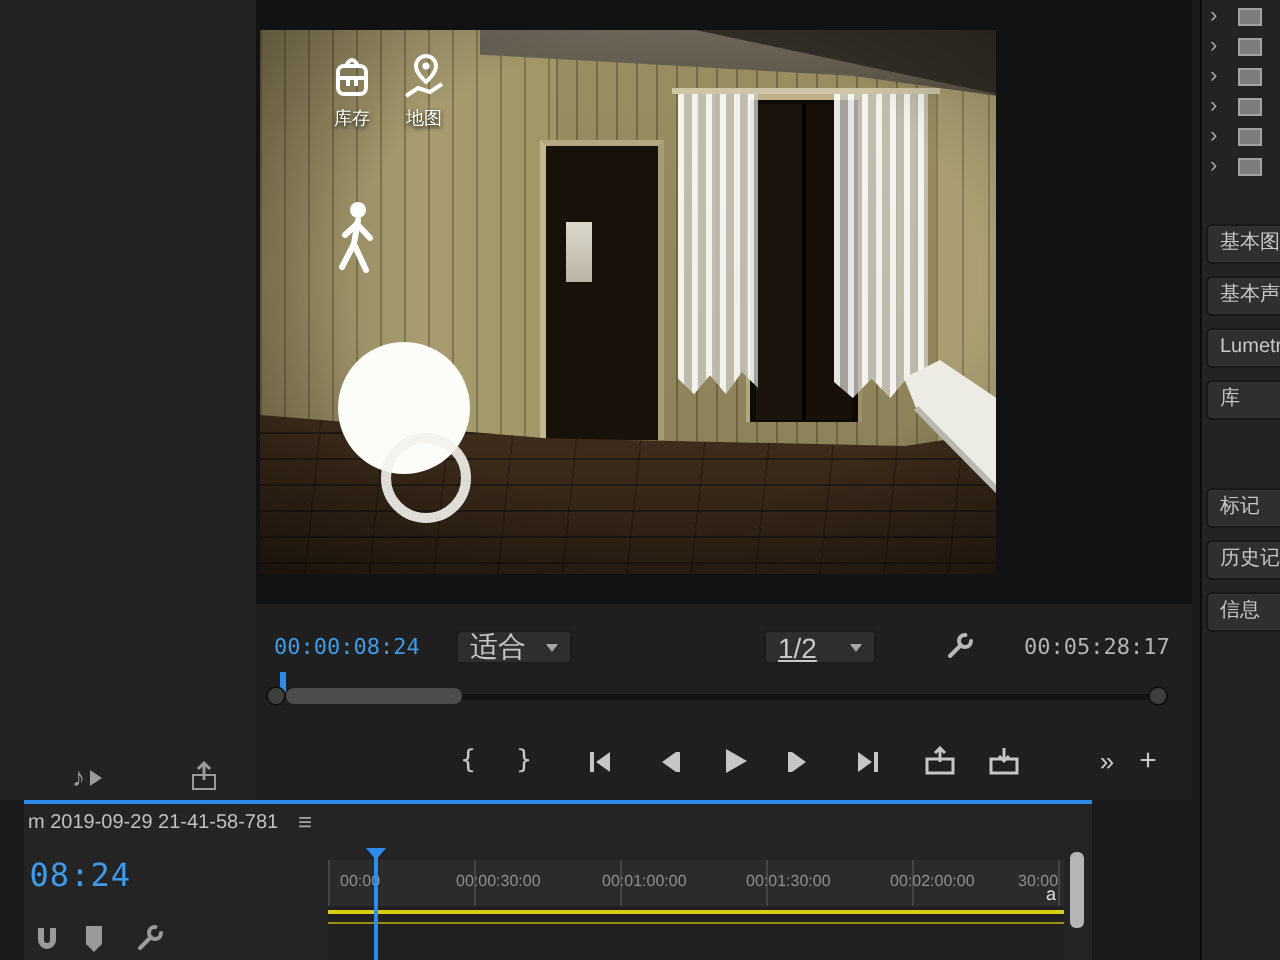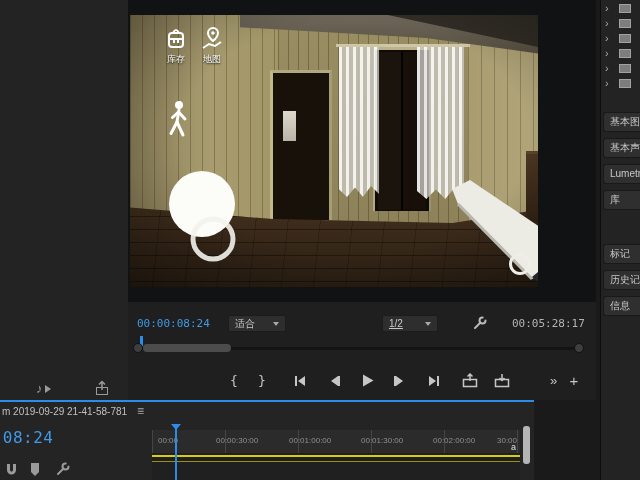--- a/index.html
+++ b/index.html
@@ -12,21 +12,21 @@
   .left-panel { position:absolute; left:0; top:0; width:128px; height:400px; background:#232323; }
   .lpi { position:absolute; color:#9a9a9a; font-size:13px; line-height:14px; cursor:pointer; }
   .lpi1 { left:36px; top:382px; }
   .lpi1 .tri { display:inline-block; width:0; height:0; border-left:6px solid #9a9a9a;
                border-top:4px solid transparent; border-bottom:4px solid transparent; margin-left:2px; }
   .lpi2 { left:94px; top:380px; }
 
   
   .center { position:absolute; left:128px; top:0; width:468px; height:400px; background:#1f1f1f; }
   .monitor-bg { position:absolute; left:0; top:0; width:468px; height:302px; background:#111214; }
-  .video { position:absolute; left:2px; top:15px; width:408px; height:272px; background:#0b0a08; overflow:hidden; cursor:default; }
+  .video { position:absolute; left:2px; top:15px; width:368px; height:272px; background:#0b0a08; overflow:hidden; cursor:default; }
 
   
   .wall-left  { position:absolute; left:0; top:0; width:148px; height:212px; z-index:1;
     background:repeating-linear-gradient(90deg, rgba(40,28,8,.28) 0 1px, rgba(0,0,0,0) 1px 12px),
                linear-gradient(90deg,#8a7e58,#a89c70 55%,#a19666); }
   .wall-back  { position:absolute; left:148px; top:0; width:190px; height:216px; z-index:1;
     background:repeating-linear-gradient(90deg, rgba(40,28,8,.3) 0 1px, rgba(0,0,0,0) 1px 10px),
                linear-gradient(180deg,#9a8f63,#8c8158); }
   .wall-right { position:absolute; left:338px; top:0; width:110px; height:206px; z-index:1;
     background:repeating-linear-gradient(90deg, rgba(40,28,8,.25) 0 1px, rgba(0,0,0,0) 1px 13px),
@@ -64,21 +64,21 @@
   .hud { position:absolute; left:30px; top:10px; z-index:7; display:flex; gap:4px; }
   .hud-btn { width:32px; display:flex; flex-direction:column; align-items:center; gap:2px; }
   .hud-btn .lbl { font-size:9px; color:#fff; text-shadow:0 1px 2px #000; white-space:nowrap; }
 
   
   .pm-controls { position:absolute; left:0; top:312px; width:468px; height:24px; }
   .tc { position:absolute; font-family:"DejaVu Sans Mono", monospace; font-size:11px; }
   .tc-left { left:9px; top:5px; color:#3f9ae8; }
   .tc-right { left:384px; top:5px; color:#b4b4b4; }
   .dd { position:absolute; top:3px; height:17px; background:#2e2e2e; border:1px solid #1c1c1c;
-        border-radius:2px; color:#c8c8c8; font-size:10px; display:flex; align-items:center;
+        border-radius:2px; color:#c8c8c8; font-size:14px; display:flex; align-items:center;
         padding:0 6px; justify-content:space-between; cursor:pointer; }
   .dd1 { left:100px; width:58px; }
   .dd2 { left:254px; width:56px;text-decoration:underline; }
   .caret { width:0; height:0; border-left:3px solid transparent; border-right:3px solid transparent;
            border-top:4px solid #a8a8a8; margin-left:6px; }
   .wrench-btn { position:absolute; left:344px; top:4px; cursor:pointer; }
 
   .pm-scroll { position:absolute; left:0; top:336px; width:468px; height:22px; }
   .ph-tick { position:absolute; left:12px; top:0; width:3px; height:10px; background:#2d8ceb; }
   .zoom-track { position:absolute; left:14px; top:11px; width:438px; height:3px; background:#141414; }
@@ -101,21 +101,21 @@
   .tree-row { position:absolute; left:0; width:40px; height:14px; cursor:pointer; }
   .tree-row .chev { position:absolute; left:4px; top:0; color:#aaa; font-size:11px; line-height:13px; }
   .tree-row .thumb-sq { position:absolute; left:18px; top:2px; width:12px; height:9px;
                         background:#7d7d7d; border:1px solid #a2a2a2; }
   .rtab { position:absolute; left:2px; width:42px; height:20px; background:#2f2f2f;
           border:1px solid #191919; border-right:none; border-radius:3px 0 0 3px;
           color:#c8c8c8; font-size:10px; line-height:18px; padding-left:6px;
           white-space:nowrap; overflow:hidden; cursor:pointer; }
 
   
-  .bottom-panel { position:absolute; left:0; top:400px; width:534px; height:80px; background:#242424;
+  .bottom-panel { position:absolute; left:12px; top:400px; width:534px; height:80px; background:#242424;
                   border-top:2px solid #2d8ceb; overflow:hidden; }
   .tl-title { position:absolute; left:2px; top:4px; font-size:10px; color:#c0c0c0; white-space:nowrap; }
   .tl-menu { position:absolute; left:137px; top:2px; color:#a8a8a8; font-size:12px; cursor:pointer; }
   .tl-tc { position:absolute; left:-58px; top:26px; font-family:"DejaVu Sans Mono", monospace;
            font-size:16px; color:#3f9ae8; letter-spacing:.5px; cursor:text; }
   .tl-tool { position:absolute; top:60px; cursor:pointer; }
   .tl-ruler { position:absolute; left:152px; top:28px; width:368px; height:23px;
     background:repeating-linear-gradient(90deg, rgba(255,255,255,.12) 0 1px, rgba(0,0,0,0) 1px 73px), #2b2b2b;
     cursor:pointer; }
   .rl { position:absolute; top:6px; font-size:8px; color:#8f8f8f; white-space:nowrap; }

